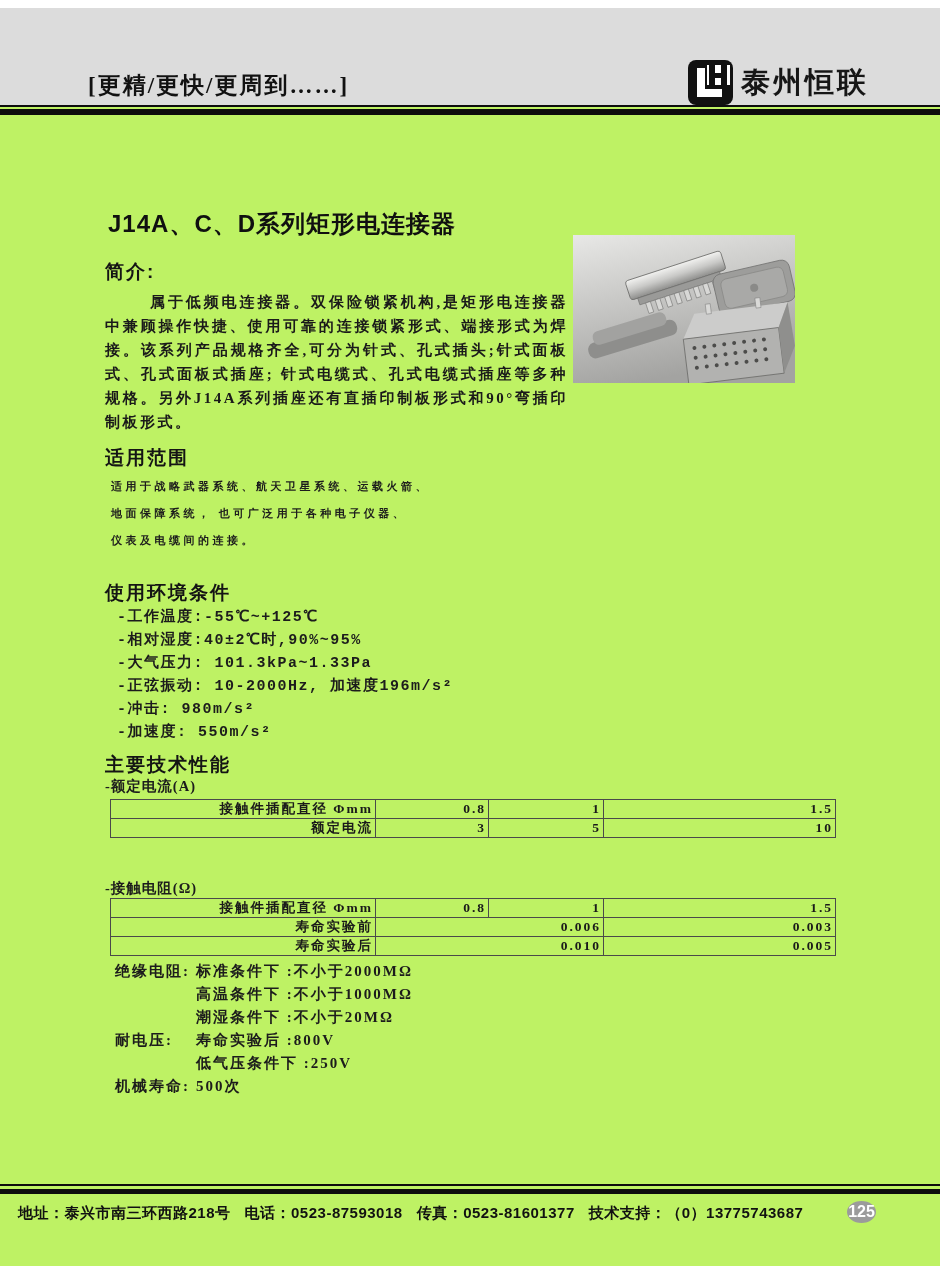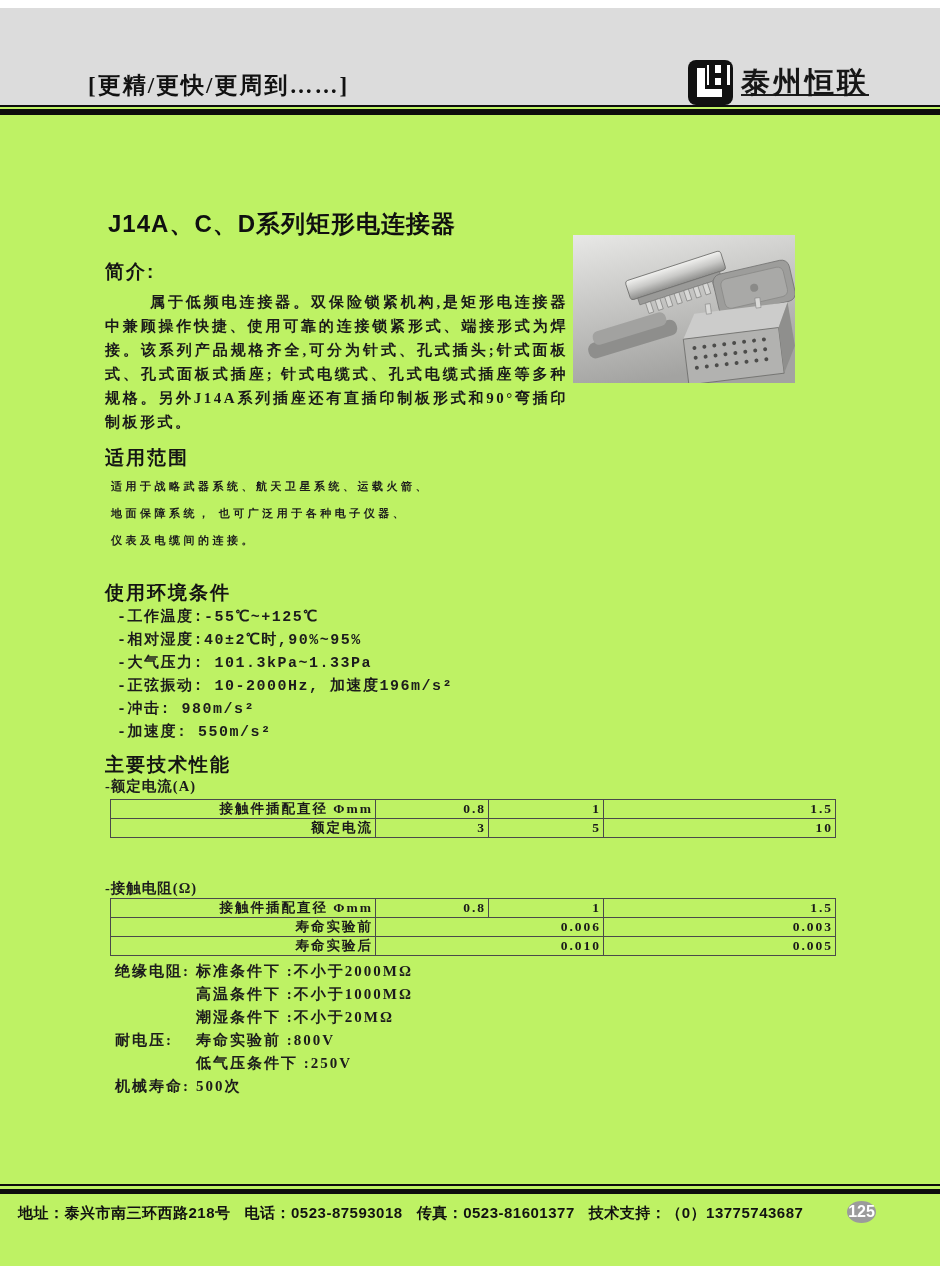--- a/index.html
+++ b/index.html
@@ -22,21 +22,21 @@
     width: 940px; height: 97px;
     background: #dcdcdc;
   }
   .slogan {
     position: absolute; left: 88px; top: 62px;
     font-family: "Liberation Serif", "DejaVu Serif", serif;
     font-weight: bold; font-size: 23px; letter-spacing: 2px; color: #111;
   }
   .logo {
     position: absolute; left: 688px; top: 52px;
-    display: flex; align-items: center; text-decoration: underline;
+    display: flex; align-items: center;
   }
   .logo-mark { width: 45px; height: 45px; display: block; }
   .company-name {
     margin-left: 8px;
     font-size: 29px; font-weight: bold; letter-spacing: 3px; color: #161616;
   }
   .rule-thin-top  { position: absolute; left: 0; top: 97px;  width: 940px; height: 2px; background: #0d0d0d; }
   .rule-thick-top { position: absolute; left: 0; top: 101px; width: 940px; height: 6px; background: #0d0d0d; }
 
   
@@ -291,21 +291,21 @@
     <div class="spec-row">
       <span class="spec-label"></span>
       <span class="spec-value">高温条件下 :不小于1000MΩ</span>
     </div>
     <div class="spec-row">
       <span class="spec-label"></span>
       <span class="spec-value">潮湿条件下 :不小于20MΩ</span>
     </div>
     <div class="spec-row">
       <span class="spec-label">耐电压:</span>
-      <span class="spec-value">寿命实验前 :800V</span>
+      <span class="spec-value">寿命实验后 :800V</span>
     </div>
     <div class="spec-row">
       <span class="spec-label"></span>
       <span class="spec-value">低气压条件下  :250V</span>
     </div>
     <div class="spec-row">
       <span class="spec-label">机械寿命:</span>
       <span class="spec-value">500次</span>
     </div>
   </div>

